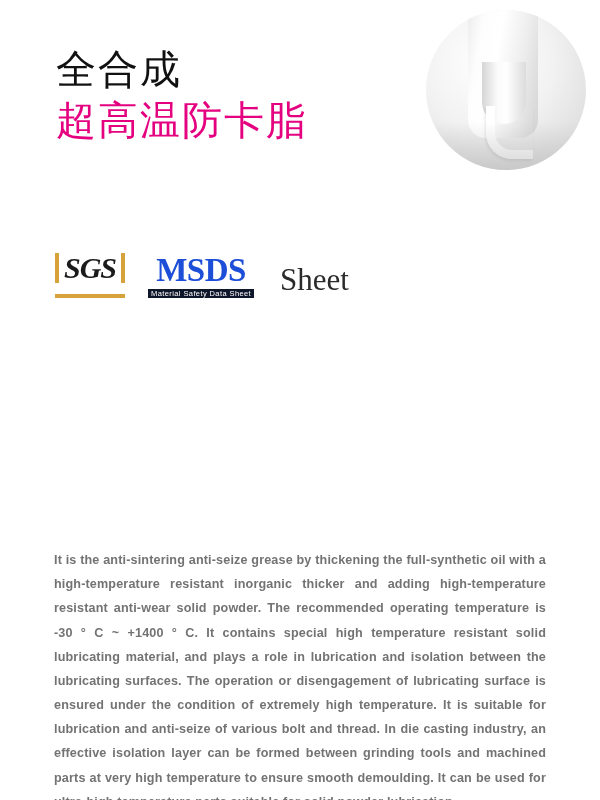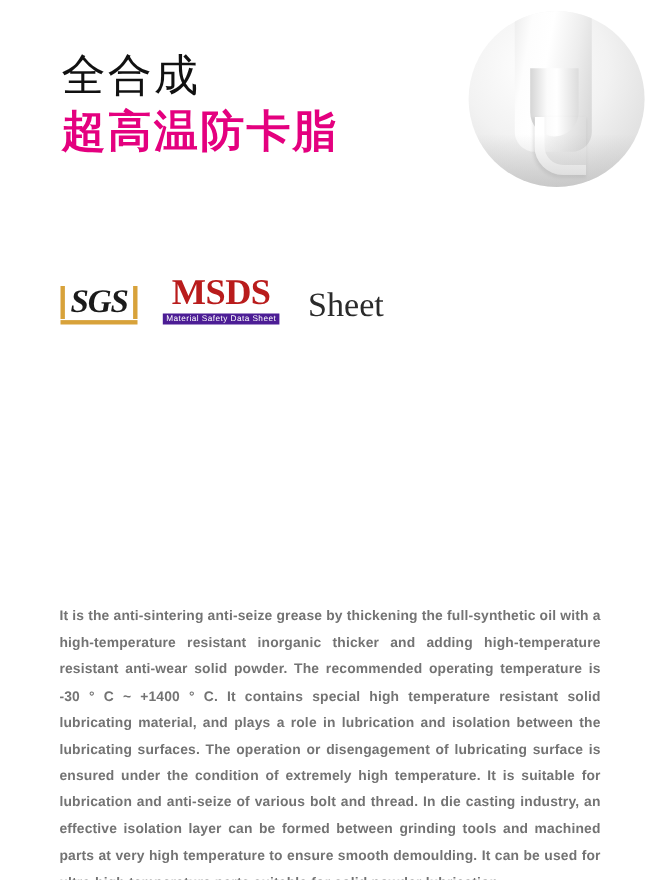--- a/index.html
+++ b/index.html
@@ -82,21 +82,21 @@
   .title-cn-1 {
     font-size: 40px;
     font-weight: normal;
     color: #111111;
     letter-spacing: 2px;
     line-height: 1.18;
     margin: 0;
   }
   .title-cn-2 {
     font-size: 40px;
-    font-weight: bold;
+    font-weight: normal;
     color: #e4007f;
     letter-spacing: 2px;
     line-height: 1.18;
     margin: 4px 0 0 0;
   }
   .title-en {
     margin-top: 22px;
     font-size: 19px;
     font-style: italic;
     color: #6e6e6e;
@@ -109,21 +109,21 @@
     position: absolute;
     left: 58px;
     top: 250px;
     display: flex;
     align-items: flex-end;
     gap: 26px;
   }
 
   .sgs {
     position: relative;
-    padding: 1px 6px 3px 6px;
+    padding: 1px 6px 13px 6px;
     display: flex;
     align-items: center;
   }
   .sgs-text {
     font-family: "Liberation Serif", serif;
     font-style: italic;
     font-weight: bold;
     font-size: 30px;
     color: #1b1b1b;
     letter-spacing: -1px;
@@ -147,26 +147,26 @@
   }
 
   .msds {
     text-align: center;
     line-height: 1;
   }
   .msds-main {
     font-family: "Liberation Serif", serif;
     font-weight: bold;
     font-size: 33px;
-    color: #b91c1c;
+    color: #1d4ed8;
     letter-spacing: -0.5px;
   }
   .msds-sub {
     margin-top: 2px;
-    background: #4c1d95;
+    background: #0f172a;
     color: #ffffff;
     font-size: 7.5px;
     letter-spacing: 0.4px;
     padding: 1px 3px;
   }
 
   .rohs {
     font-family: "Liberation Serif", serif;
     font-size: 31px;
     color: #2b2b2b;

